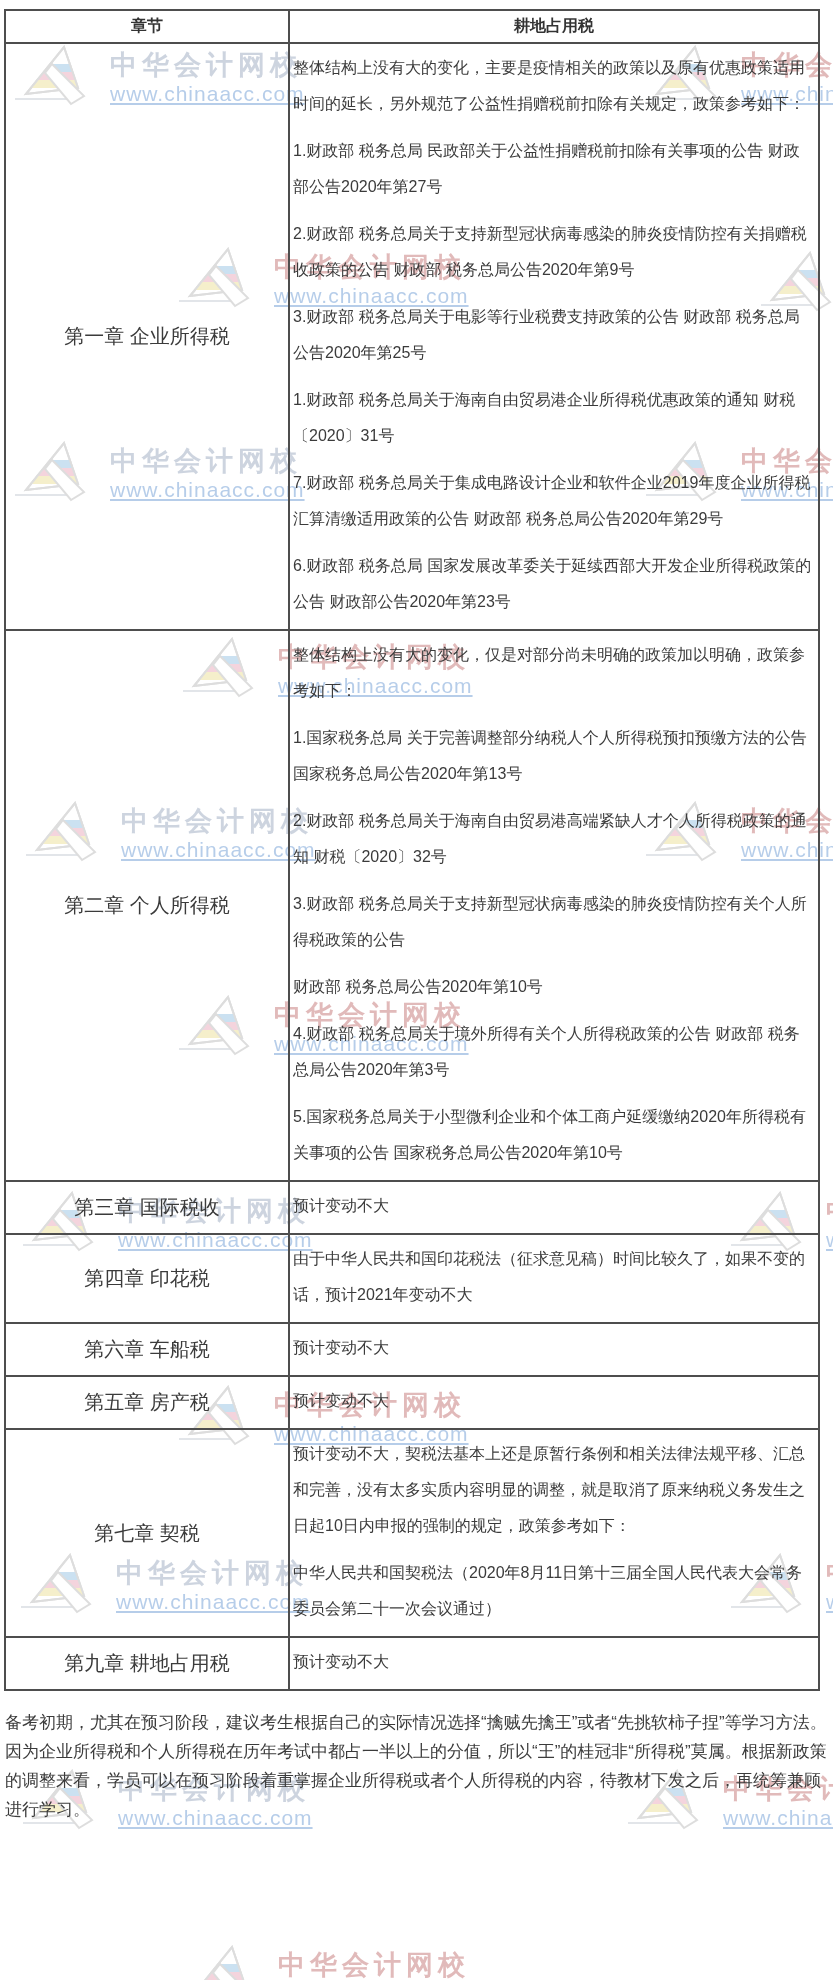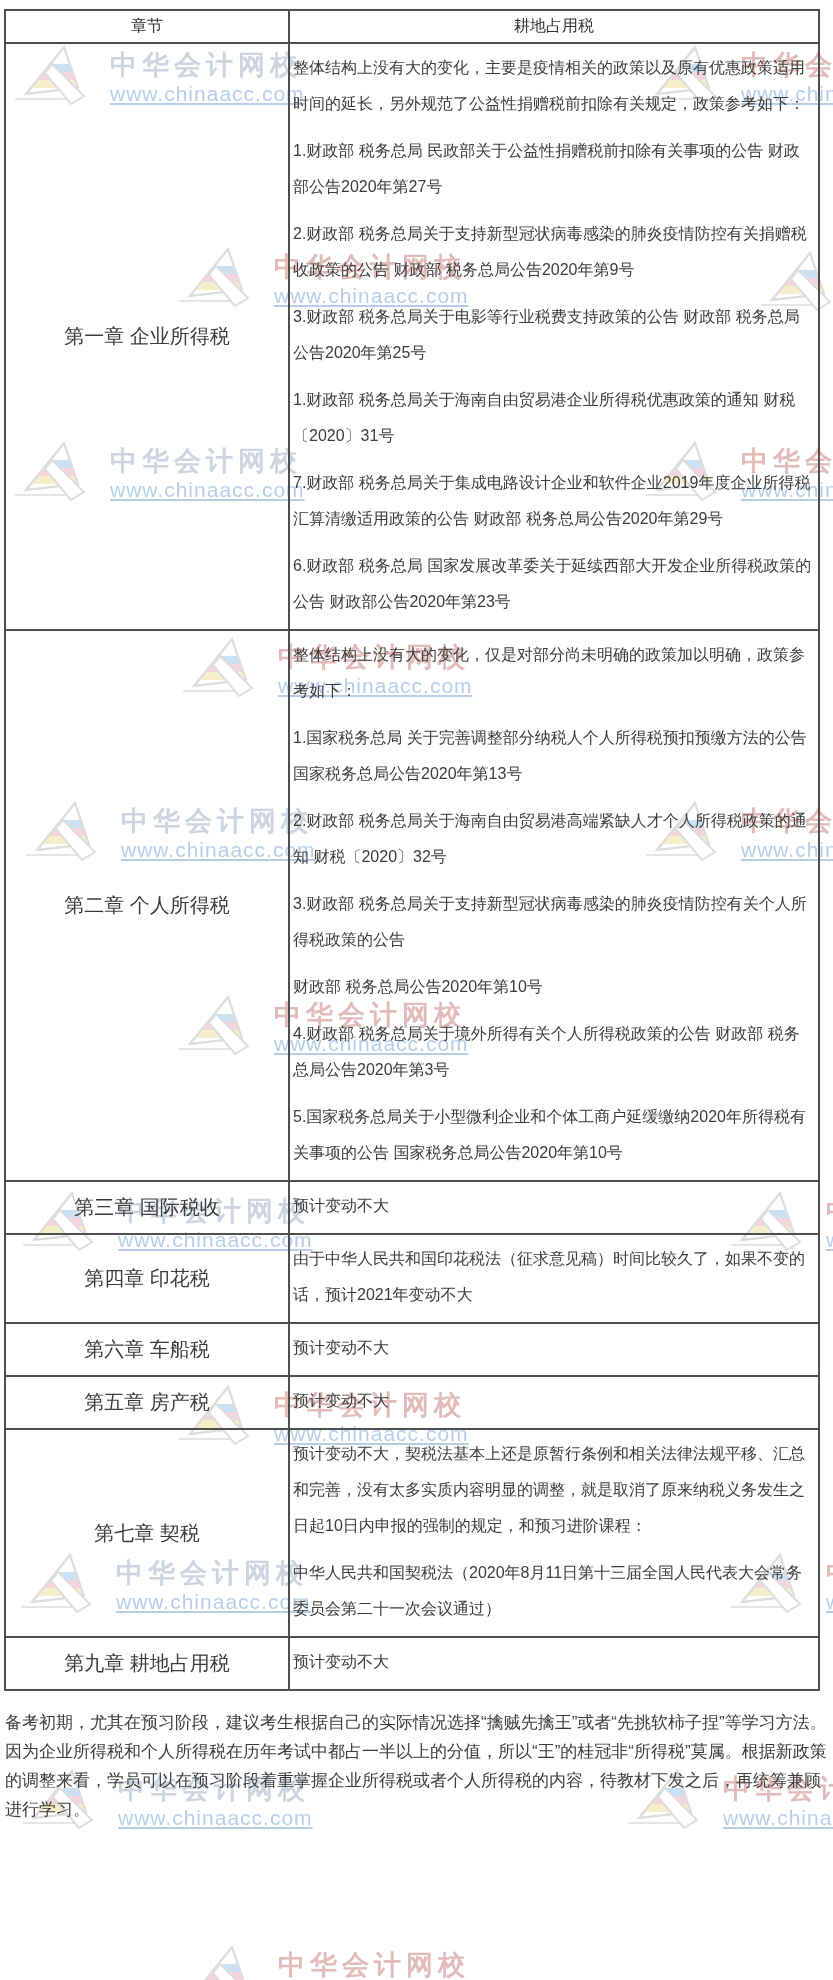--- a/index.html
+++ b/index.html
@@ -51,21 +51,21 @@
     margin: 9px 0 0 4px;
     background: transparent;
   }
   table.policy-table th,
   table.policy-table td {
     border: 2px solid #4e4e4e;
   }
   table.policy-table th {
     height: 27px;
     font-size: 16px;
-    font-weight: normal;
+    font-weight: bold;
     text-align: center;
     color: #333333;
     padding: 2px;
     border-radius: 11px;
   }
   td.chapter-cell {
     text-align: center;
     vertical-align: middle;
     font-size: 20px;
     color: #3b3b3b;
@@ -421,21 +421,21 @@
         </tr>
         <tr style="height: 48px;">
           <td class="chapter-cell">第五章 房产税</td>
           <td class="policy-cell">
             <p>预计变动不大</p>
           </td>
         </tr>
         <tr style="height: 189px;">
           <td class="chapter-cell">第七章 契税</td>
           <td class="policy-cell">
-            <p>预计变动不大，契税法基本上还是原暂行条例和相关法律法规平移、汇总和完善，没有太多实质内容明显的调整，就是取消了原来纳税义务发生之日起10日内申报的强制的规定，和预习进阶课程：</p>
+            <p>预计变动不大，契税法基本上还是原暂行条例和相关法律法规平移、汇总和完善，没有太多实质内容明显的调整，就是取消了原来纳税义务发生之日起10日内申报的强制的规定，政策参考如下：</p>
             <p>中华人民共和国契税法（2020年8月11日第十三届全国人民代表大会常务委员会第二十一次会议通过）</p>
           </td>
         </tr>
         <tr style="height: 48px;">
           <td class="chapter-cell">第九章 耕地占用税</td>
           <td class="policy-cell">
             <p>预计变动不大</p>
           </td>
         </tr>
       </tbody>

